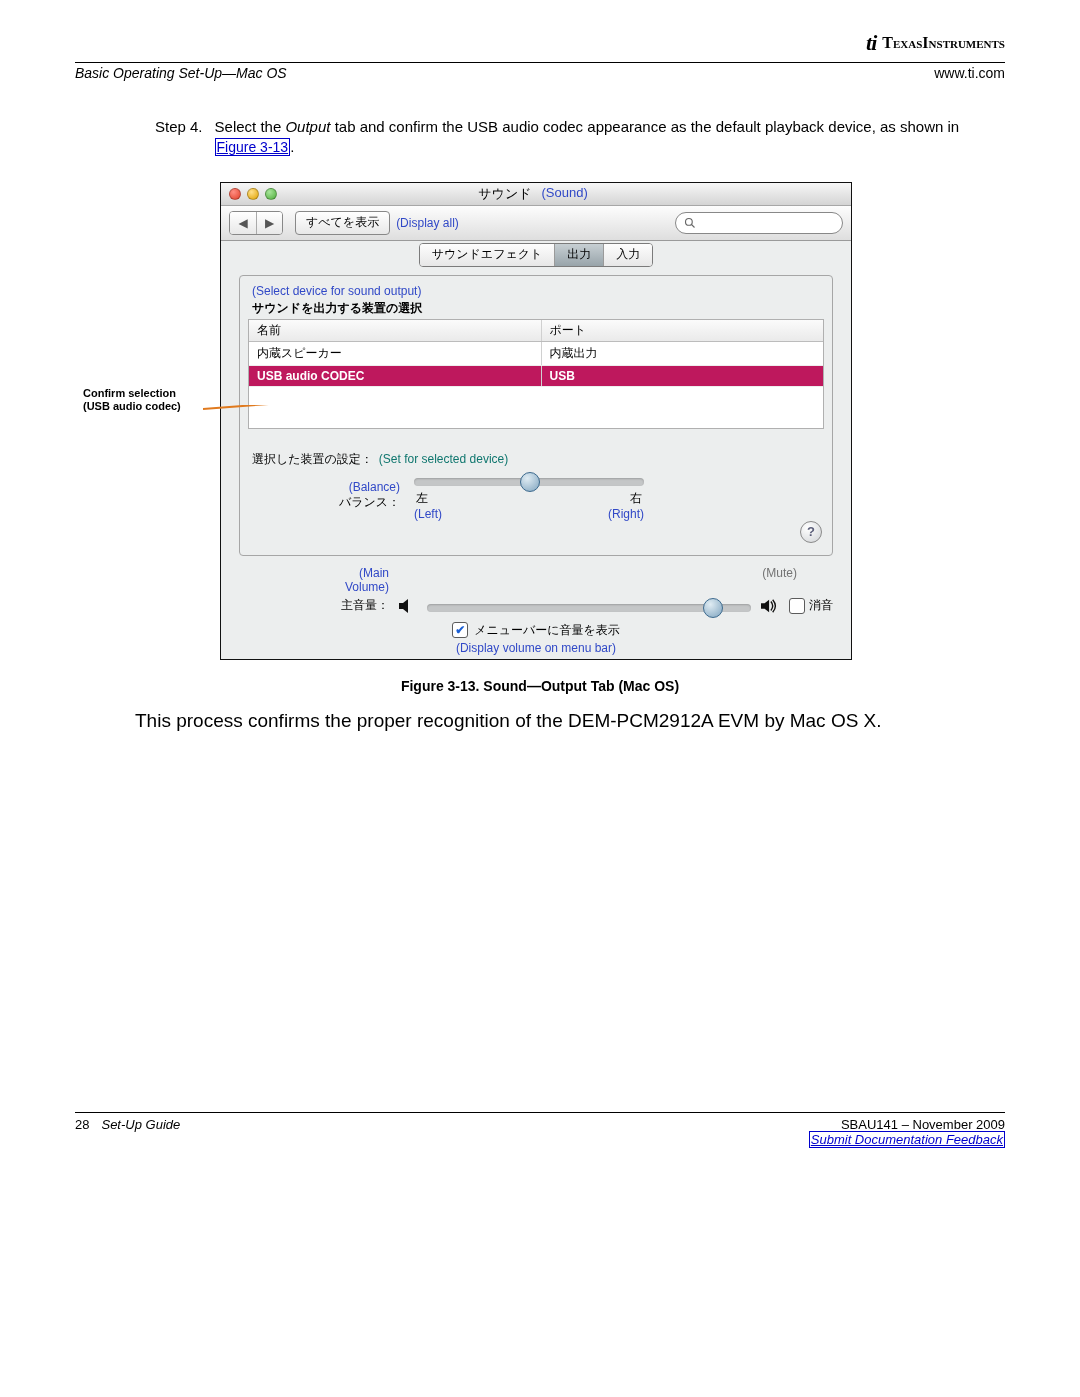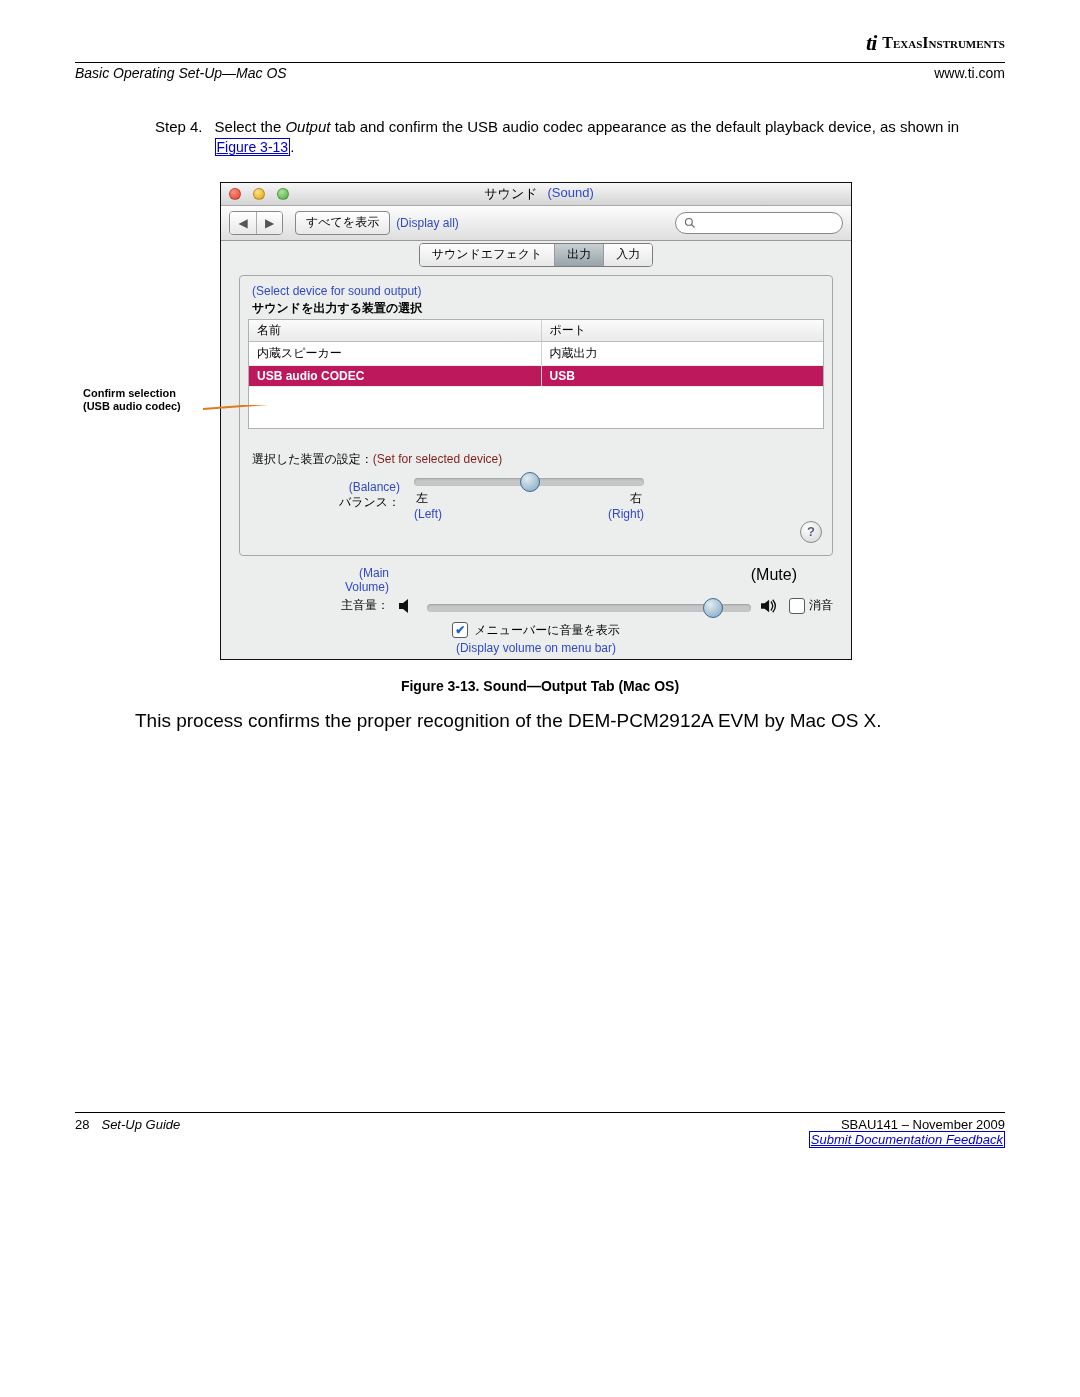--- a/index.html
+++ b/index.html
@@ -109,21 +109,21 @@
     font-family: "Lucida Grande", Arial, sans-serif;
     font-size: 13px;
   }
   .titlebar {
     height: 22px;
     background: linear-gradient(#f7f7f7, #d4d4d4);
     border-bottom: 1px solid #a7a7a7;
     display: flex;
     align-items: center;
     padding: 0 8px;
-    gap: 12px;
+    gap: 6px;
   }
   .tlight {
     width: 12px; height: 12px; border-radius: 50%;
     border: 1px solid rgba(0,0,0,.25);
     box-sizing: border-box;
   }
   .tlight.red { background: radial-gradient(circle at 35% 30%, #ff8e82, #e2402a); }
   .tlight.yellow { background: radial-gradient(circle at 35% 30%, #ffe08a, #e0a200); }
   .tlight.green { background: radial-gradient(circle at 35% 30%, #a8e59b, #4fae3b); }
   .titlebar-title {
@@ -247,21 +247,21 @@
   .dt-row div { padding: 3px 8px; }
   .dt-row.selected {
     background: #be185d;
     color: #fff;
     font-weight: bold;
   }
   .set-for {
     margin: 22px 0 0 12px;
     font-size: 12px;
   }
-  .set-for .en { color: #7f1d1d; }
+  .set-for .en { color: #0f766e; margin-left: 6px;}
   .balance-row {
     display: flex;
     align-items: center;
     margin: 2px 12px 0 40px;
     font-size: 12px;
   }
   .bal-lbls { width: 120px; text-align: right; padding-right: 14px;}
   .bal-lbls .en { color: #3149c7; }
   .slider-wrap { width: 230px; text-align: center; }
   .hslider {
@@ -340,21 +340,21 @@
   .footer-guide { font-style: italic; }
   .footer-right { text-align: right; }
   .feedback-link {
     color: #0000cc;
     text-decoration: underline;
     font-style: italic;
     border: 1px solid #0000cc;
     padding: 0 1px;
     font-size: 13px;
   }
-  .mute-annot { color:#000000; font-size:16px; margin-left: auto; margin-right: 36px; }
+  .mute-annot { color:#737373; font-size:12px; margin-left: auto; margin-right: 36px; }
 </style>
 </head>
 <body>
 
 <div class="page">
 
   <div class="logo-row">
     <div class="ti-logo">
       <span class="ti-mark">ti</span>
       <span class="ti-text">

